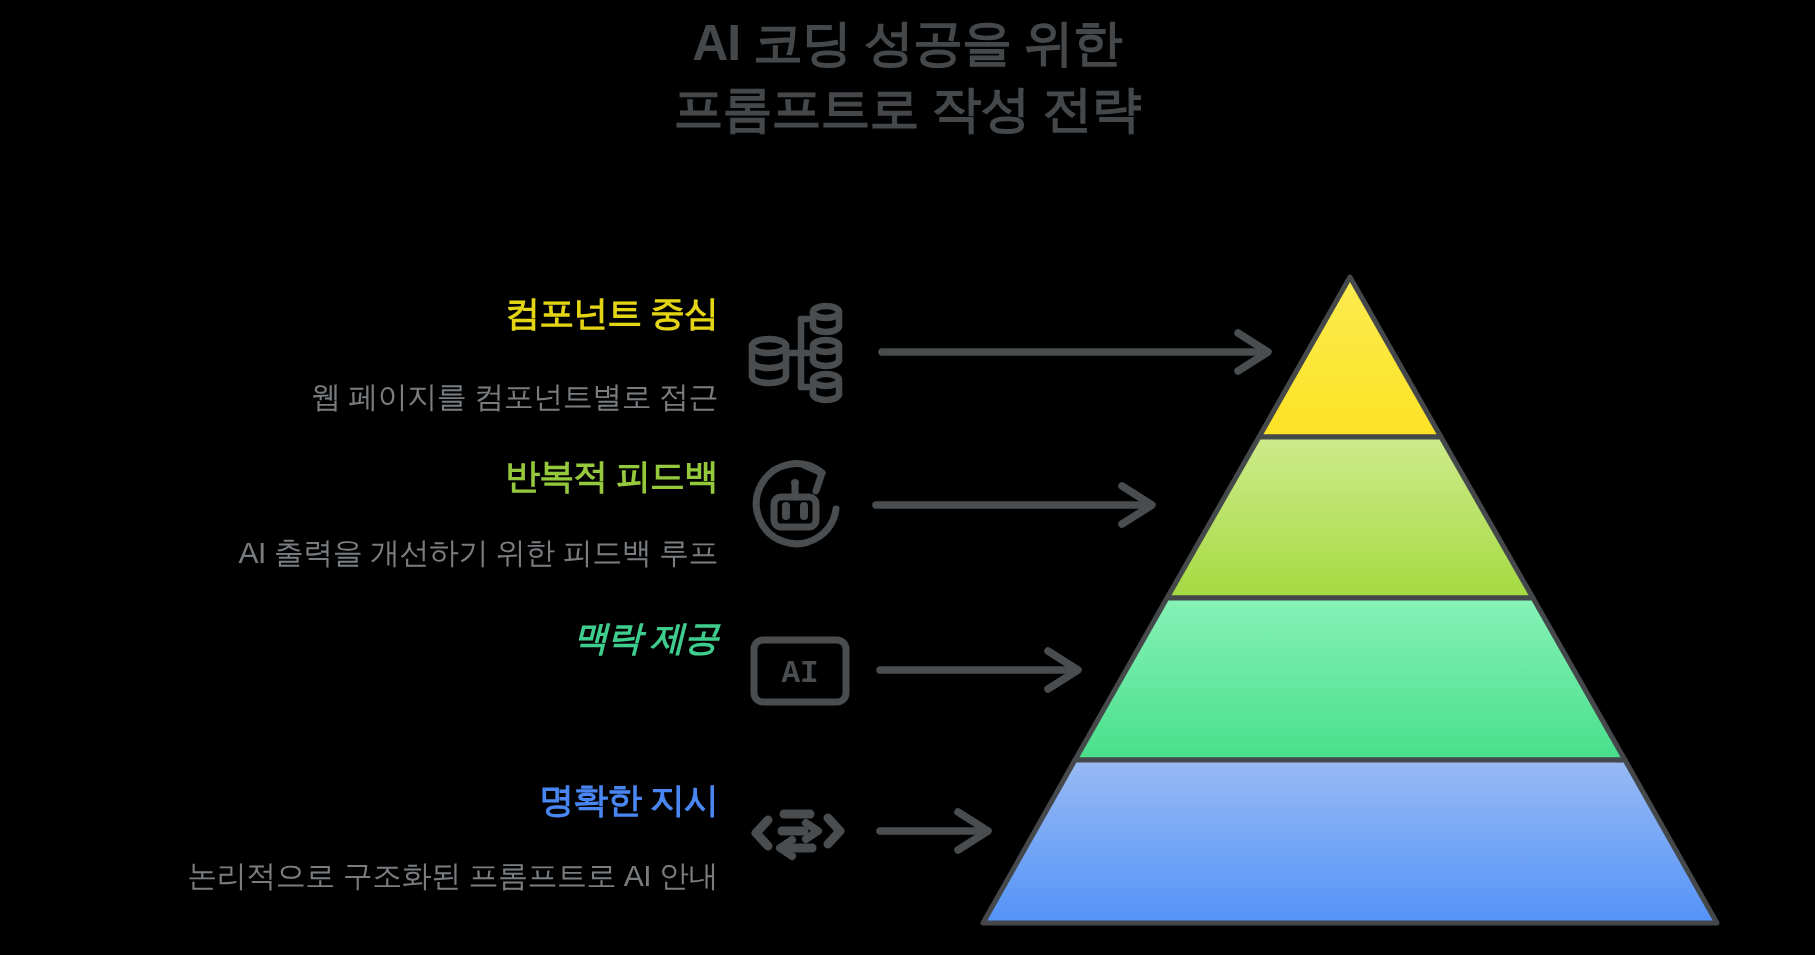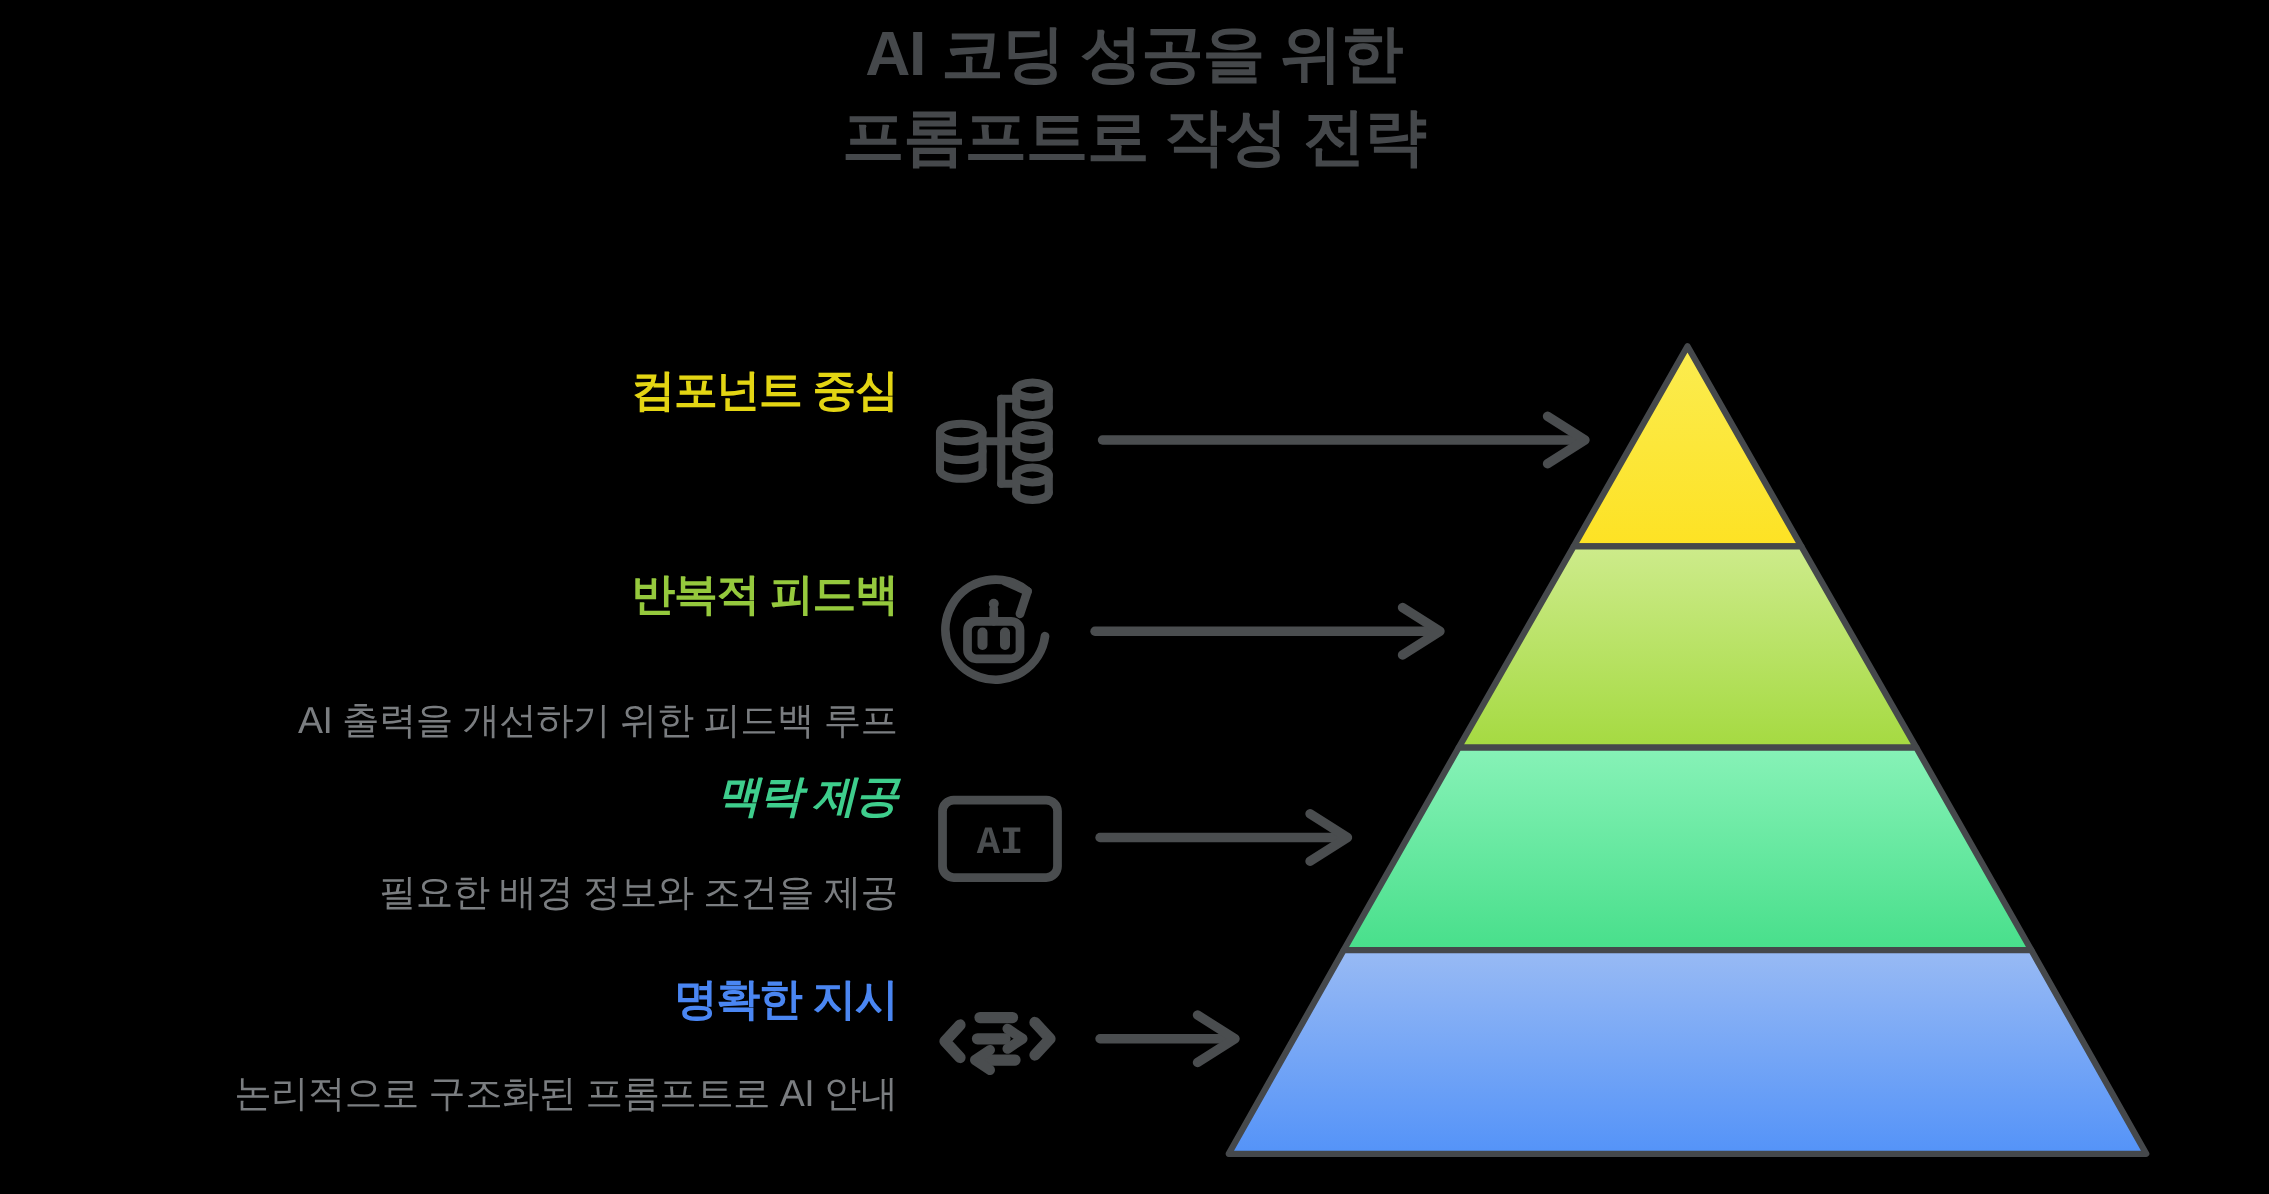--- a/index.html
+++ b/index.html
@@ -38,26 +38,26 @@
 <body>
 
 <div id="canvas">
 
   <div class="title">
     <div>AI 코딩 성공을 위한</div>
     <div>프롬프트로 작성 전략</div>
   </div>
 
   <div class="label" style="top: 293px; color: rgb(227, 213, 19);">컴포넌트 중심</div>
+  <div class="desc" style="top:378px">웹 페이지를 컴포넌트별로 접근</div>
 
   <div class="label" style="top: 456px; color: rgb(149, 201, 61);">반복적 피드백</div>
-  <div class="desc" style="top:558px">AI 출력을 개선하기 위한 피드백 루프</div>
+  <div class="desc" style="top:534px">AI 출력을 개선하기 위한 피드백 루프</div>
 
   <div class="label" style="top: 618px; color: rgb(62, 205, 140); font-style: italic;">맥락 제공</div>
-  <div class="desc" style="top:696px">필요한 배경 정보와 조건을 제공</div>
 
   <div class="label" style="top: 780px; color: rgb(74, 134, 242);">명확한 지시</div>
   <div class="desc" style="top:857px">논리적으로 구조화된 프롬프트로 AI 안내</div>
 
   <div class="iconbox" style="left:745px;top:300px">
     <svg width="104" height="104" viewBox="0 0 104 104">
       <g class="ink-stroke" stroke-width="6.5">
         <ellipse cx="24" cy="46" rx="17" ry="7"></ellipse>
         <path d="M7 46 V76 M41 46 V76"></path>
         <path d="M7 61 a17 7 0 0 0 34 0"></path>

